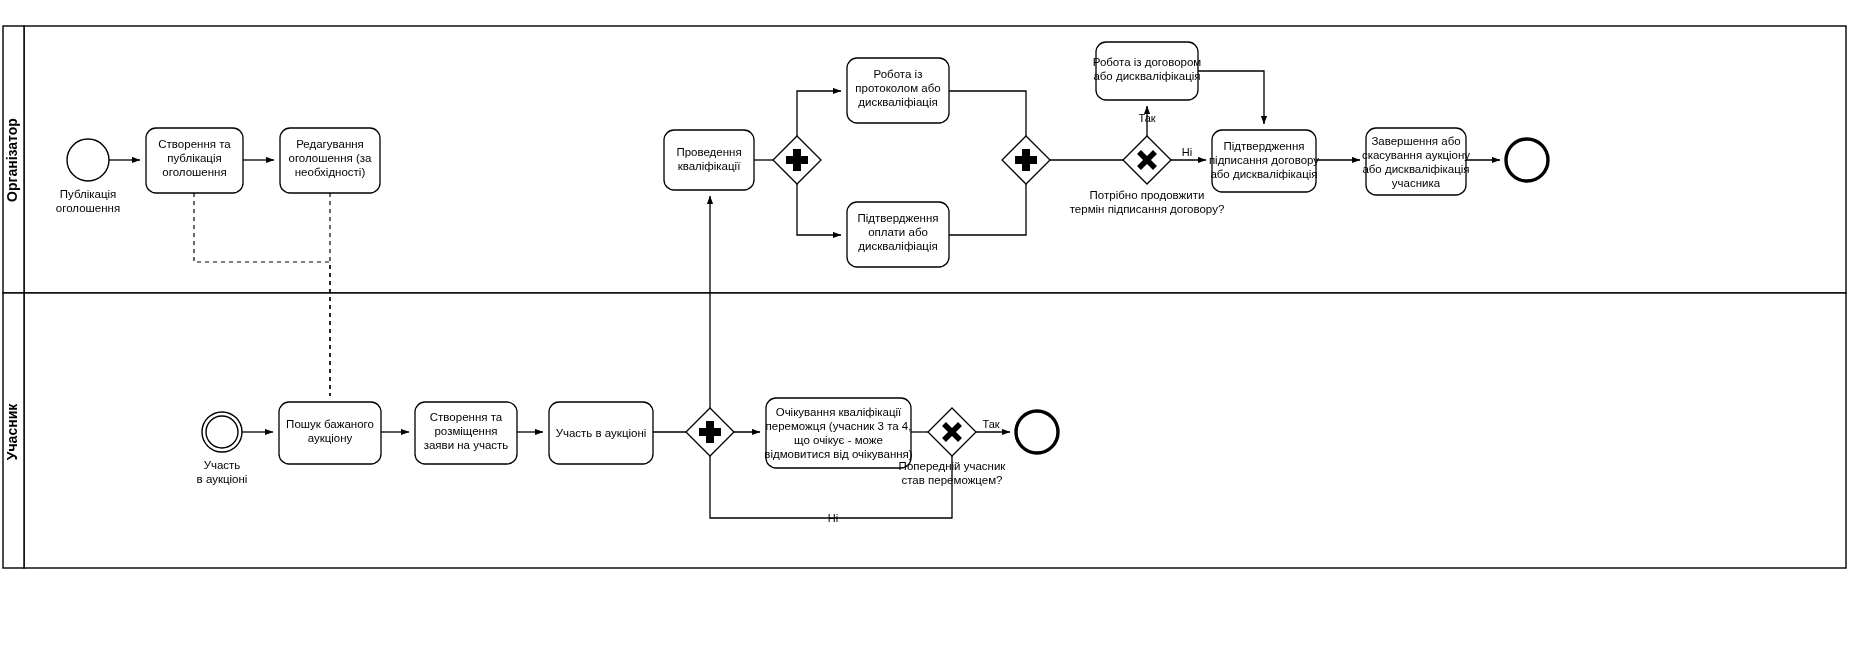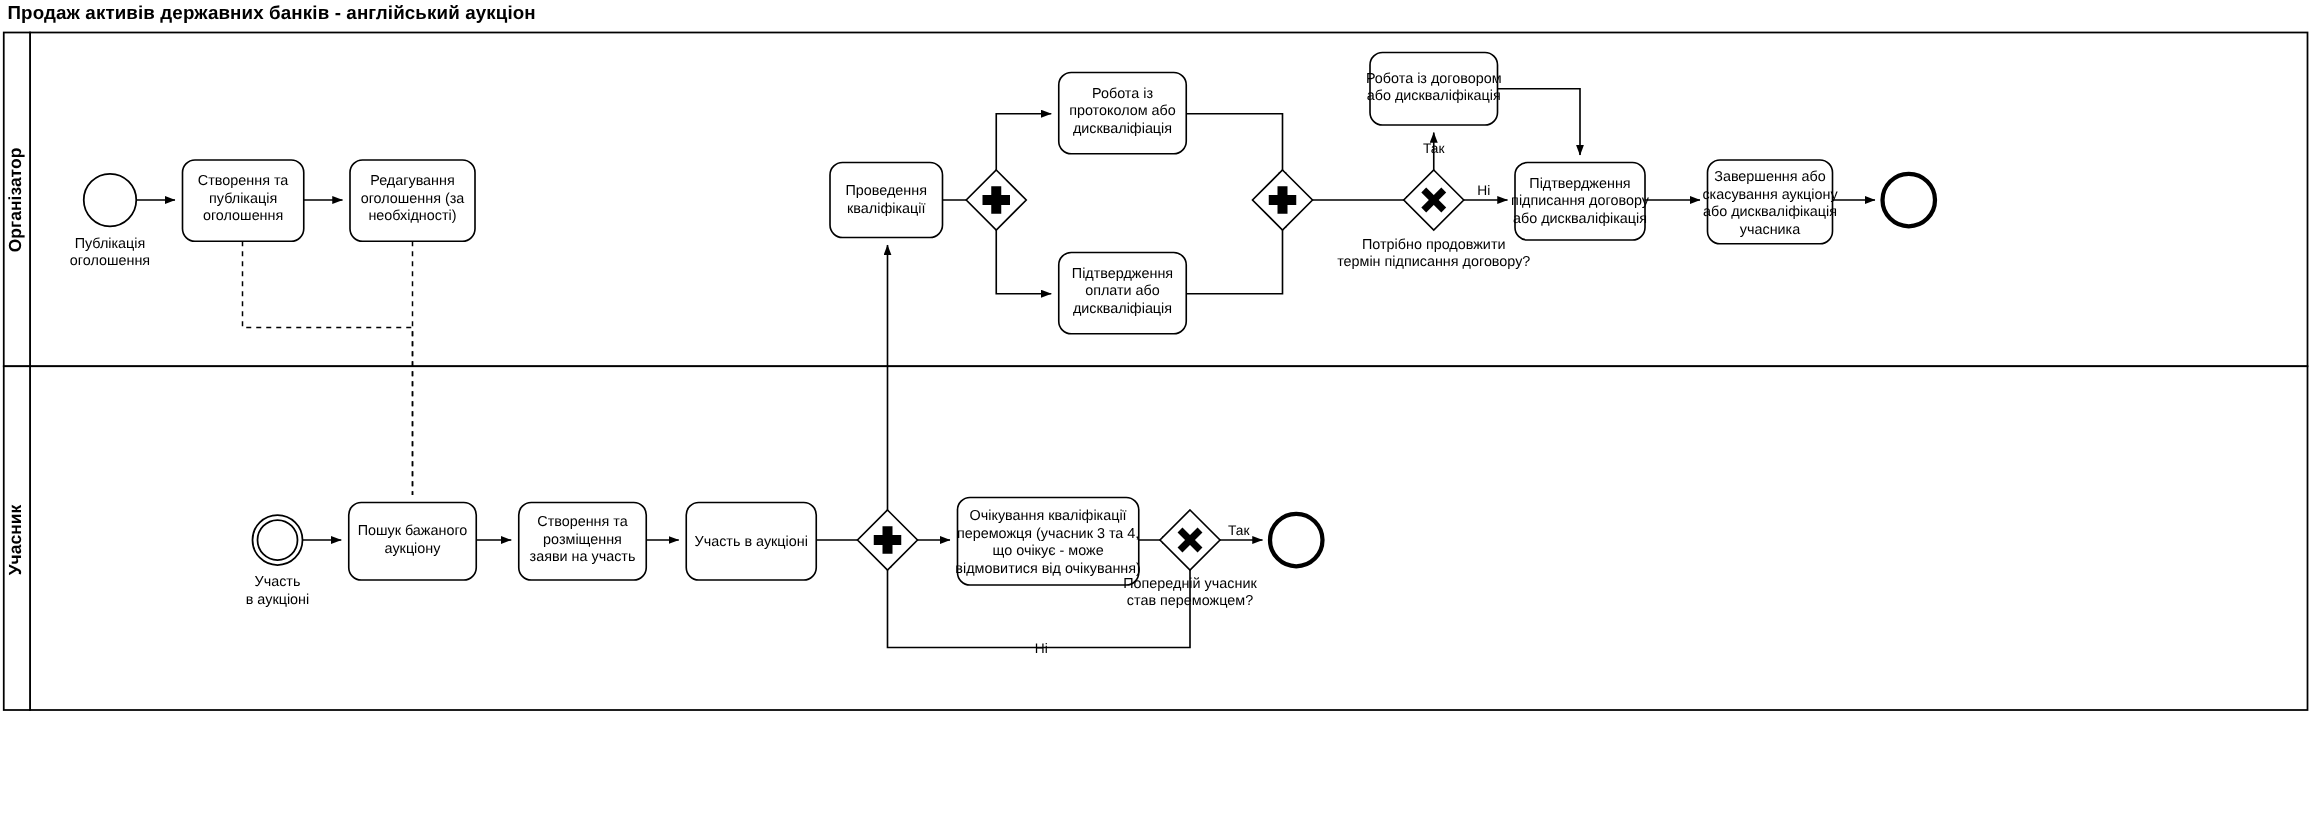--- a/index.html
+++ b/index.html
@@ -111,21 +111,20 @@
     font-size: 11px;
     fill: #000000;
     text-anchor: middle;
   }
 </style>
 </head>
 <body>
 
 <div id="diagram-root">
 
-  <div class="page-title">Продаж активів державних банків - англійський аукціон</div>
 
   <svg id="bpmn" width="1850" height="671" viewBox="0 0 1850 671">
     <defs>
       <marker id="arrow" markerWidth="9" markerHeight="9" refX="8.2" refY="3.2" orient="auto" markerUnits="userSpaceOnUse">
         <path d="M0,0 L8.5,3.2 L0,6.4 z" fill="#000000"></path>
       </marker>
     </defs>
 
     <g>
       <rect class="lane-box" x="24" y="26" width="1822" height="267"></rect>

